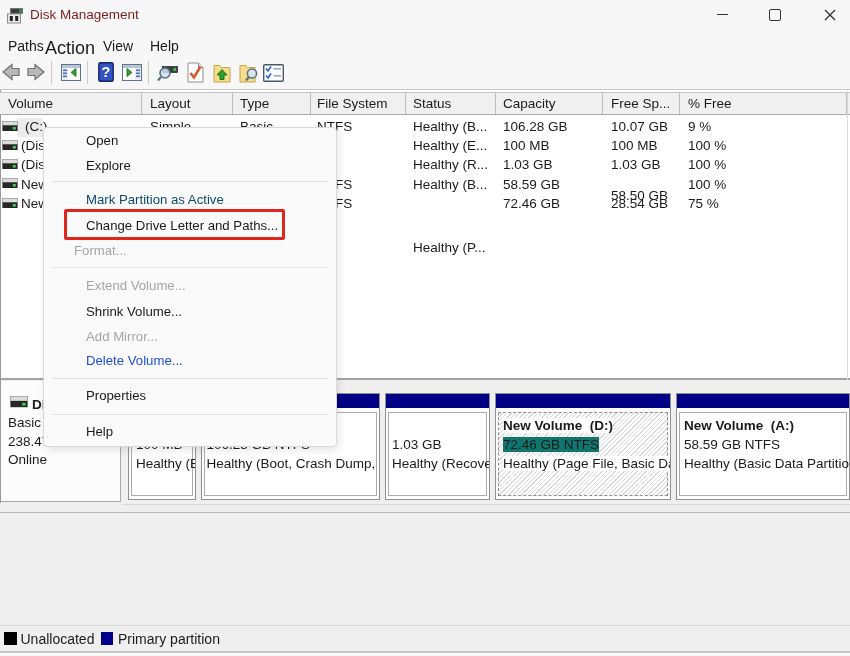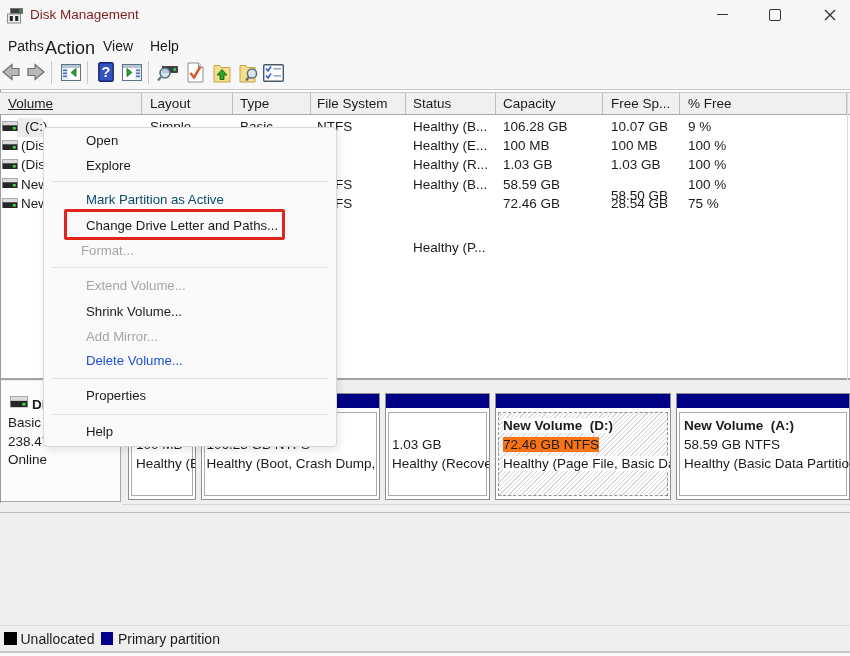--- a/index.html
+++ b/index.html
@@ -103,21 +103,21 @@
 
 <div class="ab" style="left:0;top:92px;width:850px;height:23px;background:#f0f0f0;border-top:1px solid #c6c6c6;border-bottom:1px solid #a9a9a9;box-sizing:border-box;"></div>
 <div class="ab" style="left:141px;top:93px;width:1px;height:21px;background:#bdbdbd;"></div>
 <div class="ab" style="left:232px;top:93px;width:1px;height:21px;background:#bdbdbd;"></div>
 <div class="ab" style="left:310px;top:93px;width:1px;height:21px;background:#bdbdbd;"></div>
 <div class="ab" style="left:405px;top:93px;width:1px;height:21px;background:#bdbdbd;"></div>
 <div class="ab" style="left:495px;top:93px;width:1px;height:21px;background:#bdbdbd;"></div>
 <div class="ab" style="left:602px;top:93px;width:1px;height:21px;background:#bdbdbd;"></div>
 <div class="ab" style="left:679px;top:93px;width:1px;height:21px;background:#bdbdbd;"></div>
 <div class="ab" style="left:846px;top:93px;width:1px;height:21px;background:#bdbdbd;"></div>
-<div class="t" style="left:8px;top:96px;font-size:13.5px;text-decoration:underline;">Volume</div>
+<div class="t" style="left:8px;top:96px;font-size:13.5px;">Volume</div>
 <div class="t" style="left:150px;top:96px;font-size:13.5px;">Layout</div>
 <div class="t" style="left:240px;top:96px;font-size:13.5px;">Type</div>
 <div class="t" style="left:317px;top:96px;font-size:13.5px;">File System</div>
 <div class="t" style="left:413px;top:96px;font-size:13.5px;">Status</div>
 <div class="t" style="left:503px;top:96px;font-size:13.5px;">Capacity</div>
 <div class="t" style="left:611px;top:96px;font-size:13.5px;">Free Sp...</div>
 <div class="t" style="left:688px;top:96px;font-size:13.5px;">% Free</div>
 
 <div class="ab" style="left:17px;top:118px;width:26px;height:19px;background:#ececec;"></div>
 
@@ -220,21 +220,21 @@
 <div class="ab" style="left:385px;top:393px;width:105px;height:107px;background:#fff;border:1px solid #8f8f8f;box-sizing:border-box;overflow:hidden;">
   <div class="ab" style="left:0;top:0;width:100%;height:14px;background:#000084;"></div>
   <div class="ab" style="left:2px;top:18px;right:2px;bottom:3px;border:1px solid #ababab;background:#fff;overflow:hidden;"></div>
   <div class="t" style="left:6px;top:43px;font-size:13.5px;">1.03 GB</div>
   <div class="t" style="left:6px;top:62px;font-size:13.5px;">Healthy (Recovery Partition)</div>
 </div>
 <div class="ab" style="left:495px;top:393px;width:176px;height:107px;background:#fff;border:1px solid #8f8f8f;box-sizing:border-box;overflow:hidden;">
   <div class="ab" style="left:0;top:0;width:100%;height:14px;background:#000084;"></div>
   <div class="ab" style="left:2px;top:18px;right:2px;bottom:3px;border:1px dashed #909090;background:repeating-linear-gradient(135deg,#ffffff 0px,#ffffff 2.1px,#d9d9d9 2.1px,#d9d9d9 3.1px);overflow:hidden;"></div>
   <div class="t" style="left:7px;top:24px;font-size:13.5px;font-weight:bold;"><span style="background:#fff;">New Volume&nbsp; (D:)</span></div>
-  <div class="t" style="left:7px;top:43px;font-size:13.5px;"><span style="background:#f97316;margin-top:16px;">72.46 GB NTFS</span></div>
+  <div class="t" style="left:7px;top:43px;font-size:13.5px;"><span style="background:#0f766e;margin-top:16px;">72.46 GB NTFS</span></div>
   <div class="t" style="left:7px;top:62px;font-size:13.5px;"><span style="background:#fff;">Healthy (Page File, Basic Data Partition)</span></div>
 </div>
 <div class="ab" style="left:676px;top:393px;width:174px;height:107px;background:#fff;border:1px solid #8f8f8f;box-sizing:border-box;overflow:hidden;">
   <div class="ab" style="left:0;top:0;width:100%;height:14px;background:#000084;"></div>
   <div class="ab" style="left:2px;top:18px;right:2px;bottom:3px;border:1px solid #ababab;background:#fff;overflow:hidden;"></div>
   <div class="t" style="left:7px;top:24px;font-size:13.5px;font-weight:bold;">New Volume&nbsp; (A:)</div>
   <div class="t" style="left:7px;top:43px;font-size:13.5px;">58.59 GB NTFS</div>
   <div class="t" style="left:7px;top:62px;font-size:13.5px;">Healthy (Basic Data Partition)</div>
 </div>
 <div class="ab" style="left:0;top:512px;width:850px;height:1px;background:#b9b9b9;"></div>
@@ -249,21 +249,21 @@
 <div class="t" style="left:118px;top:630.5px;font-size:14px;">Primary partition</div>
 <div class="ab" style="left:0;top:651px;width:850px;height:1.5px;background:#c6c6c6;"></div>
 <div class="ab" style="left:0;top:652.5px;width:850px;height:3.5px;background:#fafafa;"></div>
 
 <div class="ab" style="left:43px;top:127px;width:294px;height:320px;background:#fafafa;border:1px solid #d8d8d8;border-radius:4px;box-sizing:border-box;box-shadow:2px 3px 8px rgba(0,0,0,0.10);"></div>
 <div class="t" style="left:86px;top:132.5px;font-size:13.2px;">Open</div>
 <div class="t" style="left:86px;top:157.5px;font-size:13.2px;">Explore</div>
 <div class="ab" style="left:52px;top:181px;width:276px;height:1px;background:#e2e2e2;"></div>
 <div class="t" style="left:86px;top:192px;font-size:13.2px;color:#0c4a6e;">Mark Partition as Active</div>
 <div class="t" style="left:86px;top:217.5px;font-size:13.2px;">Change Drive Letter and Paths...</div>
-<div class="t" style="left:81px;top:243px;font-size:13.2px;color:#a5a5a5;">Format...</div>
+<div class="t" style="left:74px;top:243px;font-size:13.2px;color:#a5a5a5;">Format...</div>
 <div class="ab" style="left:52px;top:267px;width:276px;height:1px;background:#e2e2e2;"></div>
 <div class="t" style="left:86px;top:278px;font-size:13.2px;color:#a5a5a5;">Extend Volume...</div>
 <div class="t" style="left:86px;top:303.5px;font-size:13.2px;">Shrink Volume...</div>
 <div class="t" style="left:86px;top:328.5px;font-size:13.2px;color:#a5a5a5;">Add Mirror...</div>
 <div class="t" style="left:86px;top:353px;font-size:13.2px;color:#1d4ed8;">Delete Volume...</div>
 <div class="ab" style="left:52px;top:377.5px;width:276px;height:1px;background:#e2e2e2;"></div>
 <div class="t" style="left:86px;top:388px;font-size:13.2px;">Properties</div>
 <div class="ab" style="left:52px;top:413.5px;width:276px;height:1px;background:#e2e2e2;"></div>
 <div class="t" style="left:86px;top:424px;font-size:13.2px;">Help</div>
 

